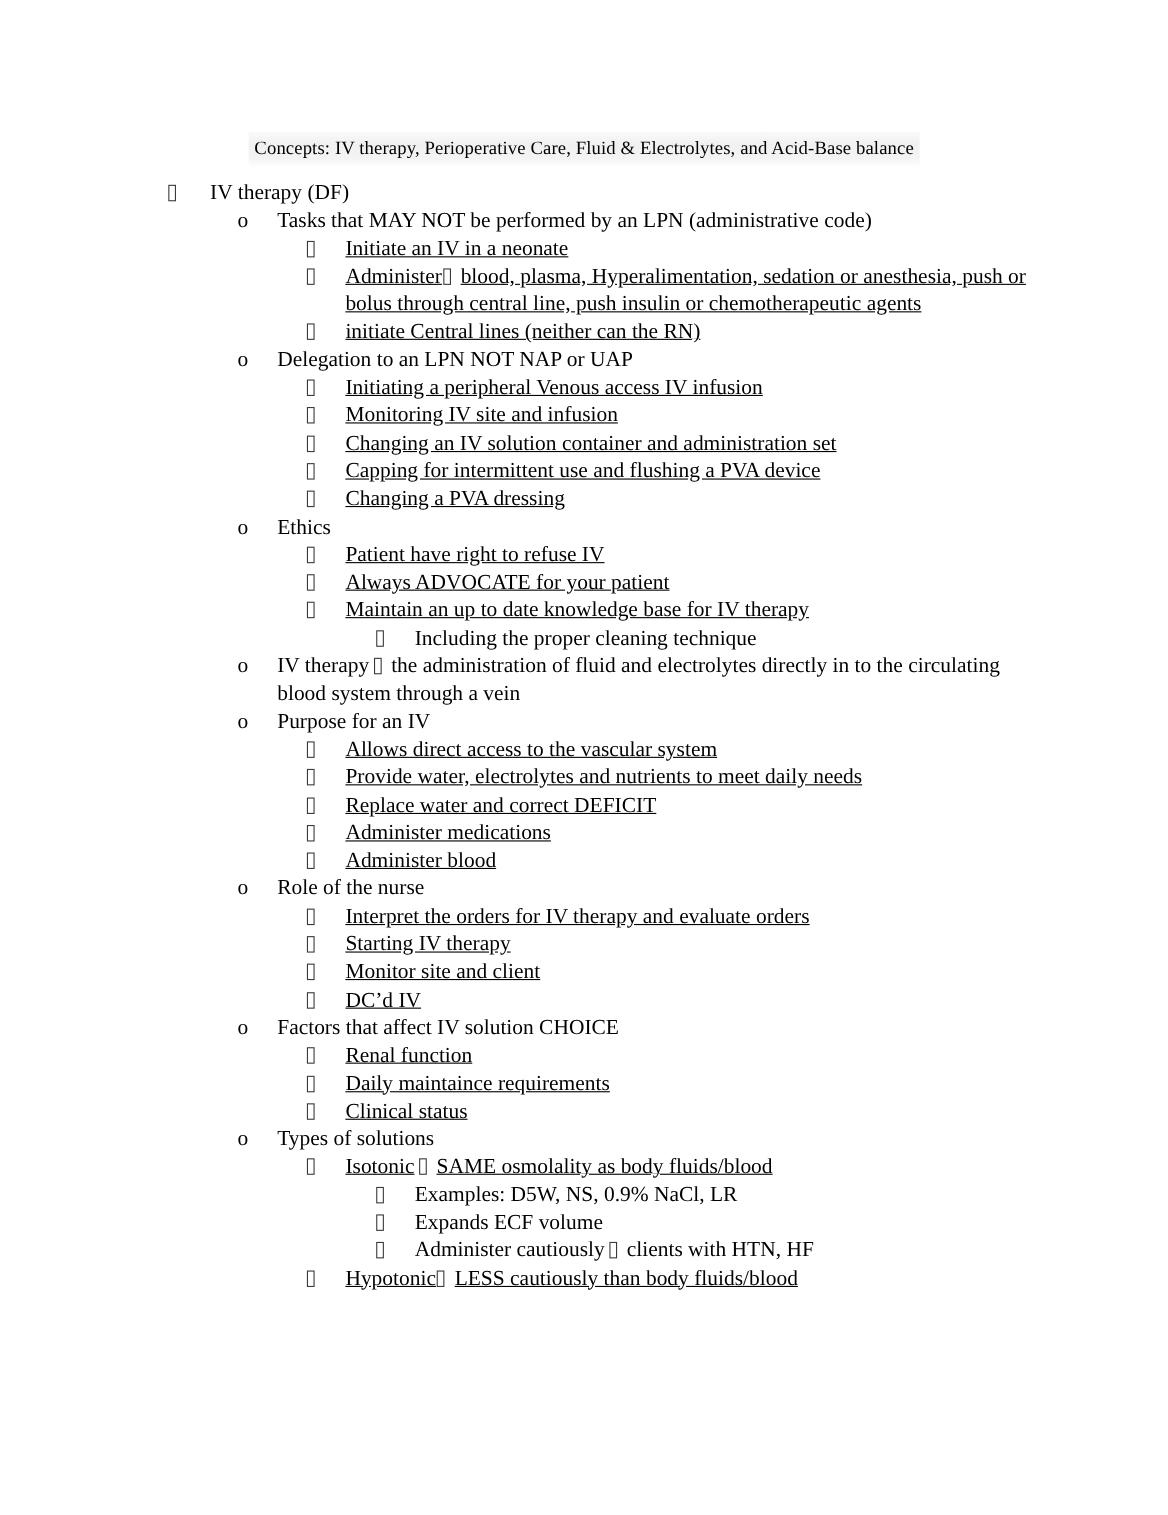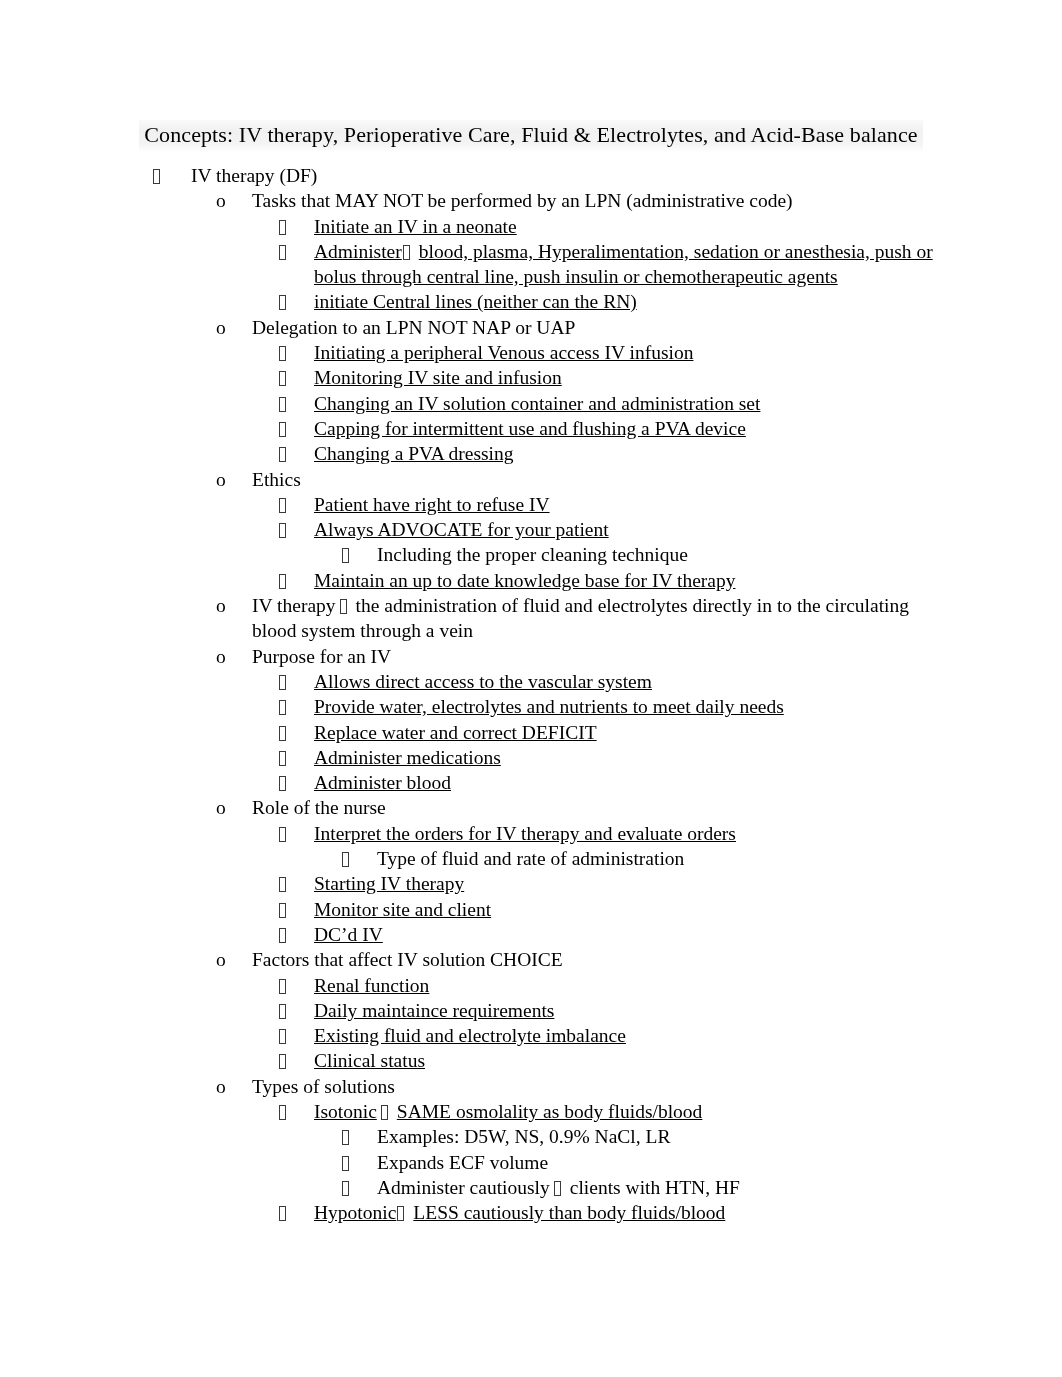--- a/index.html
+++ b/index.html
@@ -25,21 +25,21 @@
   
   .doc-title-wrap {
     position: absolute;
     top: 120px;
     left: 0;
     width: 1062px;
     text-align: center;
   }
   .doc-title {
     display: inline-block;
-    font-size: 22px;
+    font-size: 17px;
     line-height: 26px;
     letter-spacing: 0.1px;
     padding: 2px 5px 4px 5px;
     background: linear-gradient(to bottom,
         rgba(245,245,245,0.55) 0%,
         rgba(238,238,238,0.85) 35%,
         rgba(240,240,240,0.75) 75%,
         rgba(252,252,252,0.2) 100%);
     font-family: Liberation Serif, serif;
   }
@@ -178,28 +178,28 @@
       <span class="txt">Ethics</span>
     </div>
     <div class="li lvl3">
       <span class="marker"><span class="tofu"></span></span>
       <span class="txt">Patient have right to refuse IV</span>
     </div>
     <div class="li lvl3">
       <span class="marker"><span class="tofu"></span></span>
       <span class="txt">Always ADVOCATE for your patient</span>
     </div>
+    <div class="li lvl3">
+      <span class="marker"><span class="tofu"></span></span>
+      <span class="txt">Maintain an up to date knowledge base for IV therapy</span>
+    </div>
     <div class="li lvl4">
       <span class="marker"><span class="tofu"></span></span>
       <span class="txt">Including the proper cleaning technique</span>
     </div>
-    <div class="li lvl3">
-      <span class="marker"><span class="tofu"></span></span>
-      <span class="txt">Maintain an up to date knowledge base for IV therapy</span>
-    </div>
 
     <div class="li lvl2 w-wrap">
       <span class="marker o-marker">o</span>
       <span class="txt"><span>IV therapy</span><span class="tofu tofu-inline gap-after" style="margin-left:4px"></span><span>the administration of fluid and electrolytes directly in to the circulating blood system through a vein</span></span>
     </div>
 
     <div class="li lvl2">
       <span class="marker o-marker">o</span>
       <span class="txt">Purpose for an IV</span>
     </div>
@@ -225,24 +225,20 @@
     </div>
 
     <div class="li lvl2">
       <span class="marker o-marker">o</span>
       <span class="txt">Role of the nurse</span>
     </div>
     <div class="li lvl3">
       <span class="marker"><span class="tofu"></span></span>
       <span class="txt">Interpret the orders for IV therapy and evaluate orders</span>
     </div>
-    <div class="li lvl4">
-      <span class="marker"><span class="tofu"></span></span>
-      <span class="txt">Type of fluid and rate of administration</span>
-    </div>
     <div class="li lvl3">
       <span class="marker"><span class="tofu"></span></span>
       <span class="txt">Starting IV therapy</span>
     </div>
     <div class="li lvl3">
       <span class="marker"><span class="tofu"></span></span>
       <span class="txt">Monitor site and client</span>
     </div>
     <div class="li lvl3">
       <span class="marker"><span class="tofu"></span></span>
@@ -253,24 +249,20 @@
       <span class="marker o-marker">o</span>
       <span class="txt">Factors that affect IV solution CHOICE</span>
     </div>
     <div class="li lvl3">
       <span class="marker"><span class="tofu"></span></span>
       <span class="txt">Renal function</span>
     </div>
     <div class="li lvl3">
       <span class="marker"><span class="tofu"></span></span>
       <span class="txt">Daily maintaince requirements</span>
-    </div>
-    <div class="li lvl3">
-      <span class="marker"><span class="tofu"></span></span>
-      <span class="txt">Existing fluid and electrolyte imbalance</span>
     </div>
     <div class="li lvl3">
       <span class="marker"><span class="tofu"></span></span>
       <span class="txt">Clinical status</span>
     </div>
 
     <div class="li lvl2">
       <span class="marker o-marker">o</span>
       <span class="txt">Types of solutions</span>
     </div>

